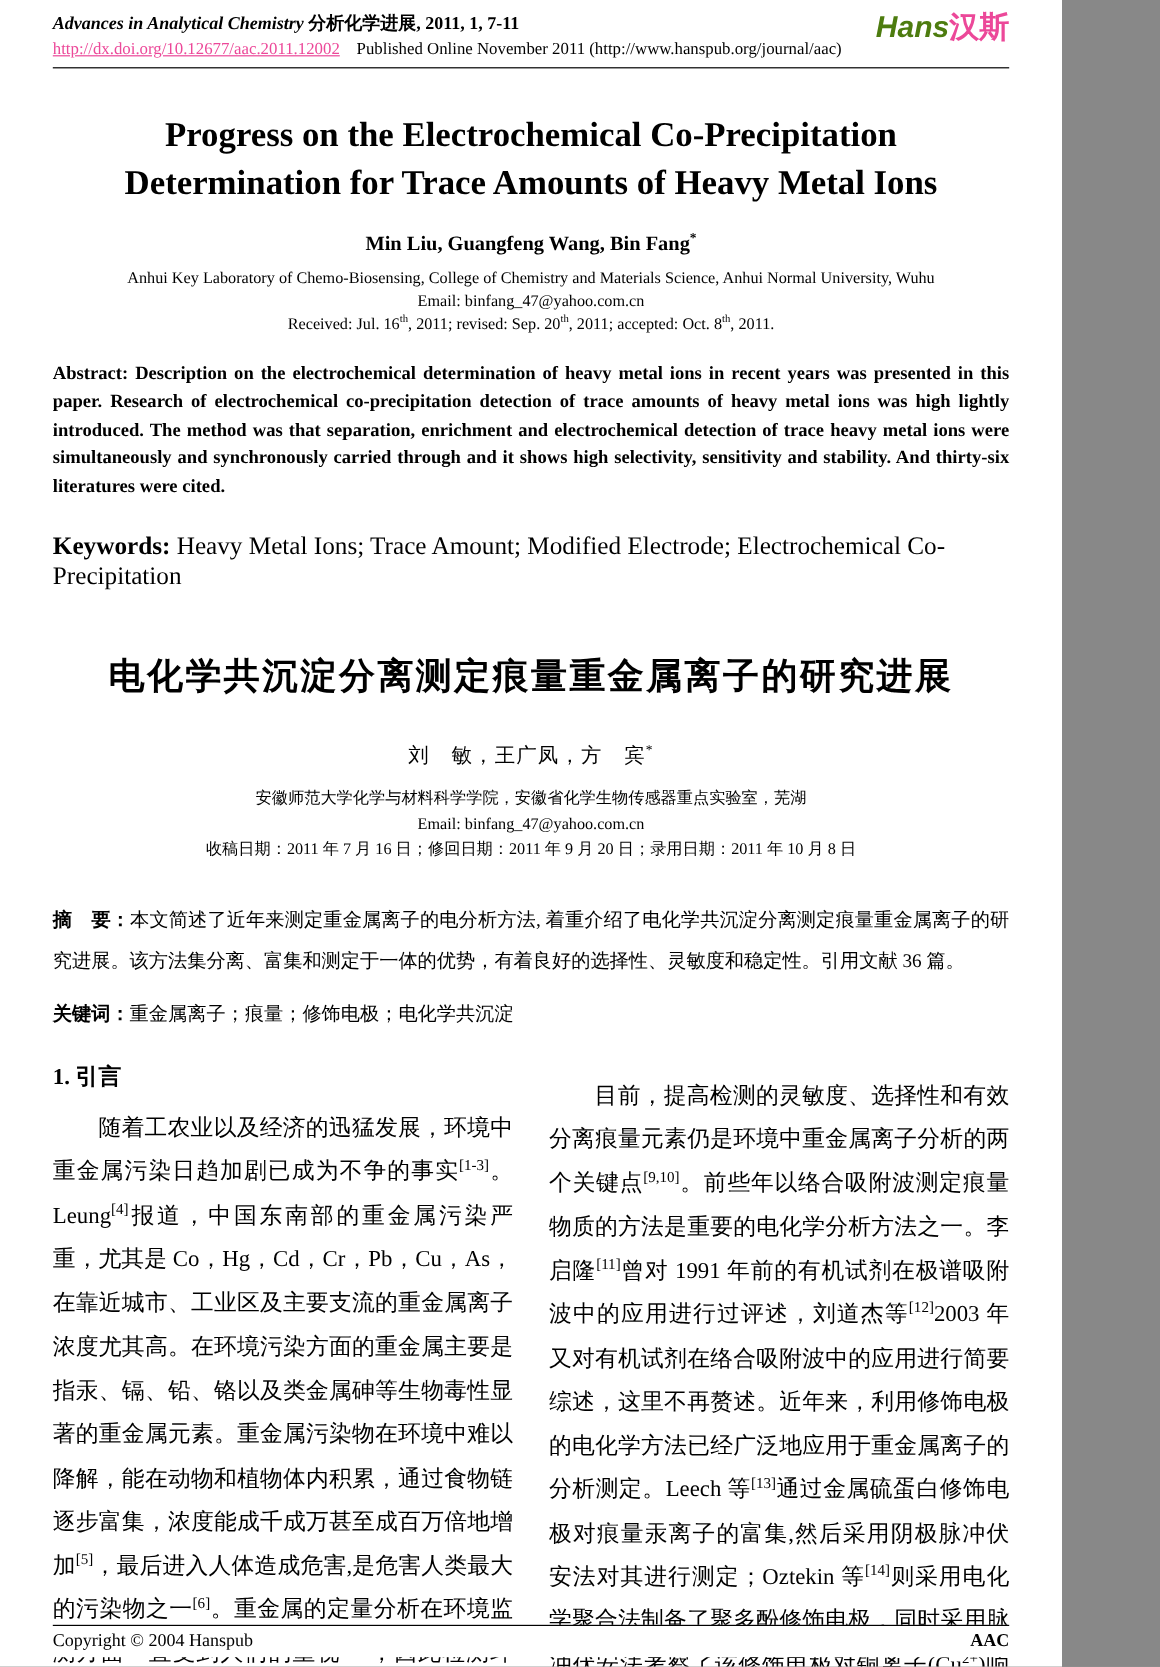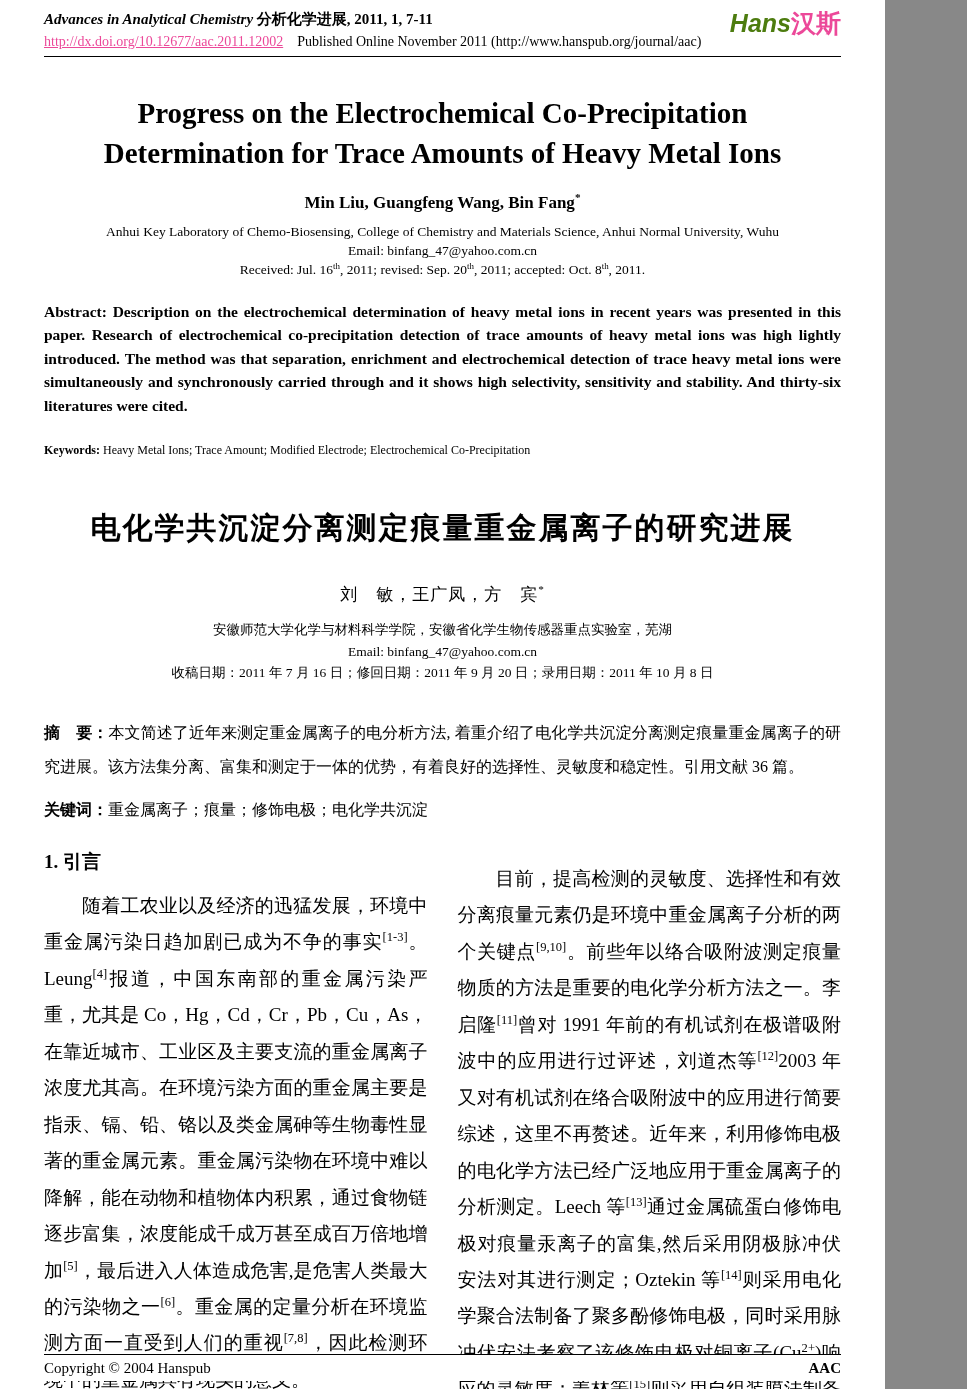--- a/index.html
+++ b/index.html
@@ -23,21 +23,21 @@
           font-family:"Liberation Sans","DejaVu Sans",sans-serif; }
   .logo-en { color:#4d7c0f; font-style:italic; }
   .logo-zh { color:#ec4899; }
   .rule { border-bottom:1.5px solid #000; margin-top:6px; }
 
   
   .title-en { margin-top:36px; text-align:center; font-size:29px; font-weight:bold; line-height:1.38; }
   .authors-en { margin-top:20px; text-align:center; font-size:17px; font-weight:bold; }
   .meta-en { margin-top:9px; text-align:center; font-size:13.5px; line-height:1.42; }
   .abstract-en { margin-top:20px; font-size:15.5px; line-height:1.52; text-align:justify;font-weight:bold; }
-  .keywords-en { margin-top:26px; font-size:12px; }
+  .keywords-en { margin-top:26px; font-size:21px; }
 
   
   .title-zh { margin-top:50px; text-align:center; font-size:30px; font-weight:bold; letter-spacing:2px; }
   .authors-zh { margin-top:34px; text-align:center; font-size:17px; letter-spacing:1px; }
   .meta-zh { margin-top:13px; text-align:center; font-size:13.5px; line-height:1.6; }
   .abstract-zh { margin-top:32px; font-size:16px; line-height:2.12; text-align:justify; }
   .keywords-zh { margin-top:16px; font-size:16px; }
 
   
   .columns { display:flex; gap:30px; margin-top:28px; }

